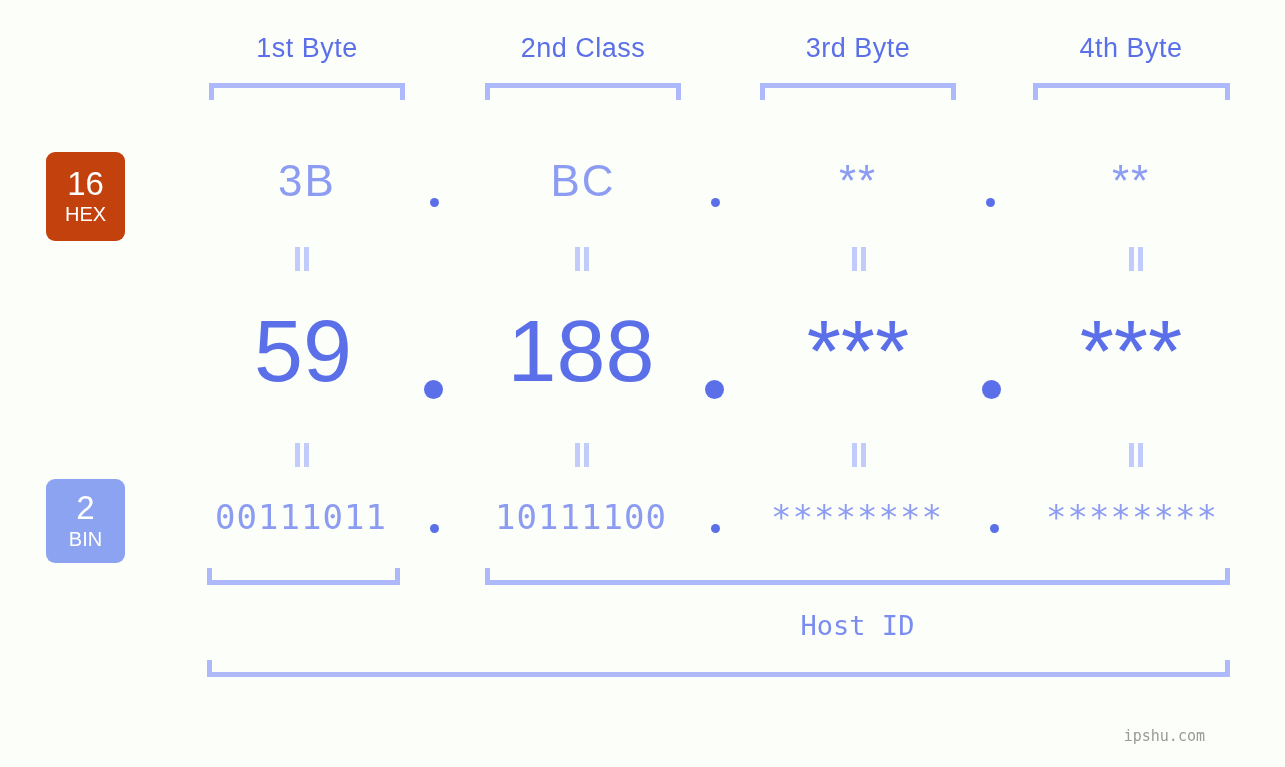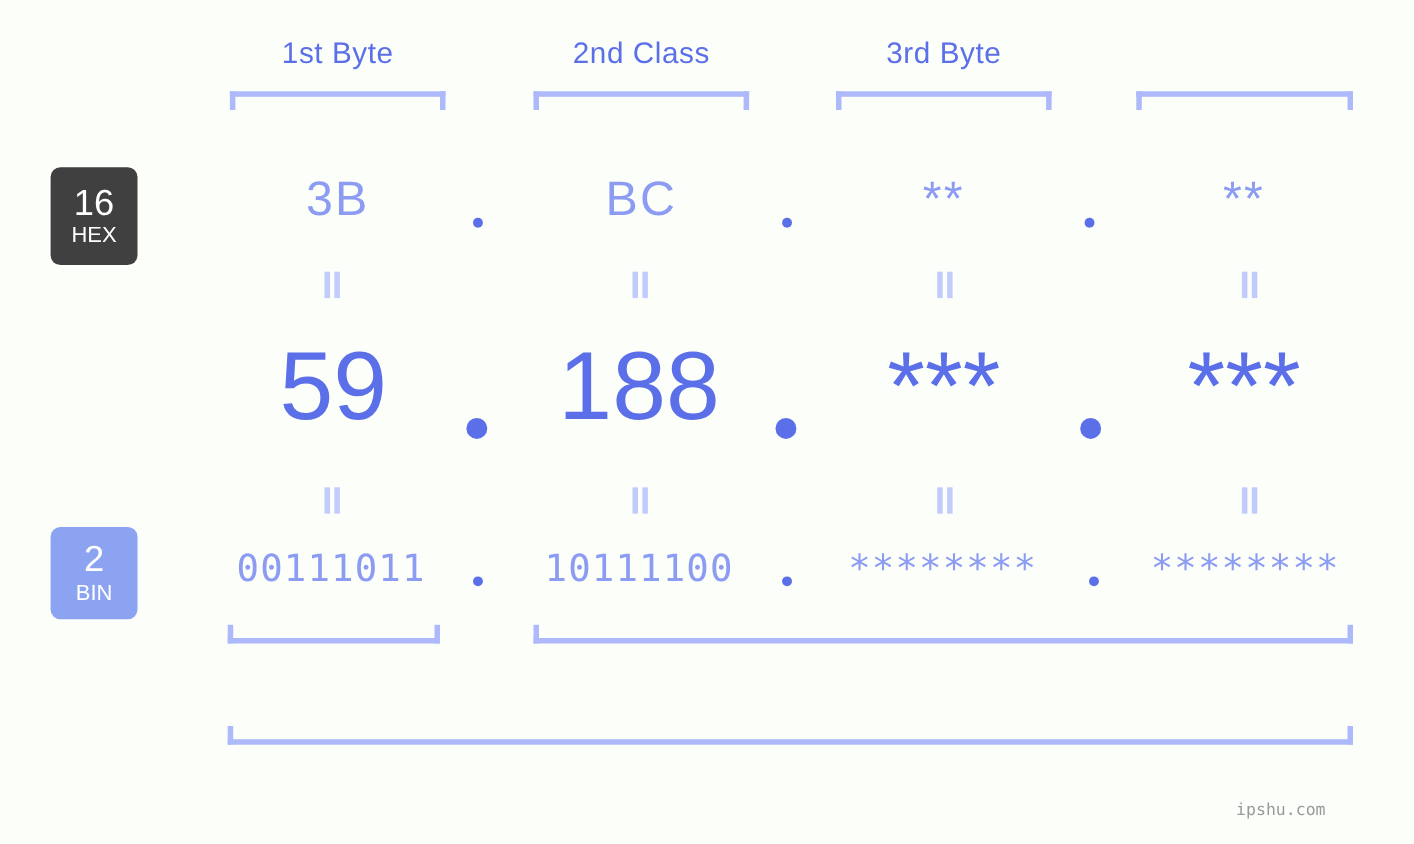--- a/index.html
+++ b/index.html
@@ -160,27 +160,28 @@
   }
 </style>
 </head>
 <body>
 
 <div id="canvas">
 
   <div class="byte-header" style="left:209px; width:196px;">1st Byte</div>
   <div class="byte-header" style="left:485px; width:196px;">2nd Class</div>
   <div class="byte-header" style="left:760px; width:196px;">3rd Byte</div>
+  <div class="byte-header" style="left:1033px; width:196px;">4th Byte</div>
 
   <div class="bracket-down" style="left:209px; top:83px; width:196px;"></div>
   <div class="bracket-down" style="left:485px; top:83px; width:196px;"></div>
   <div class="bracket-down" style="left:760px; top:83px; width:196px;"></div>
   <div class="bracket-down" style="left:1033px; top:83px; width:197px;"></div>
 
-  <div class="base-badge" style="top:152px; height:89px; background:#404040;">
+  <div class="base-badge" style="top:152px; height:89px; background:#c2410c;">
     <span class="num">16</span>
     <span class="name">HEX</span>
   </div>
   <div class="base-badge" style="top:479px; height:84px; background:#8ba3f0;">
     <span class="num">2</span>
     <span class="name">BIN</span>
   </div>
 
   <div class="row-hex">
     <div class="val-cell" style="left:209px; top:156px; width:196px;">3B</div>
@@ -242,18 +243,19 @@
     <div class="val-cell" style="left:483px; top:497px; width:196px;">10111100</div>
     <div class="dot dot-sm" style="left:711px; top:524px;"></div>
     <div class="val-cell" style="left:759px; top:497px; width:196px;">********</div>
     <div class="dot dot-sm" style="left:990px; top:524px;"></div>
     <div class="val-cell" style="left:1034px; top:497px; width:196px;">********</div>
   </div>
 
   <div class="bracket-up" style="left:207px; top:568px; width:193px;"></div>
 
   <div class="bracket-up" style="left:485px; top:568px; width:745px;"></div>
+  <div class="section-label" style="left:485px; top:610px; width:745px;">Host ID</div>
 
   <div class="bracket-up" style="left:207px; top:660px; width:1023px;"></div>
 
   <div class="watermark">ipshu.com</div>
 
 </div>
 
 </body></html>

